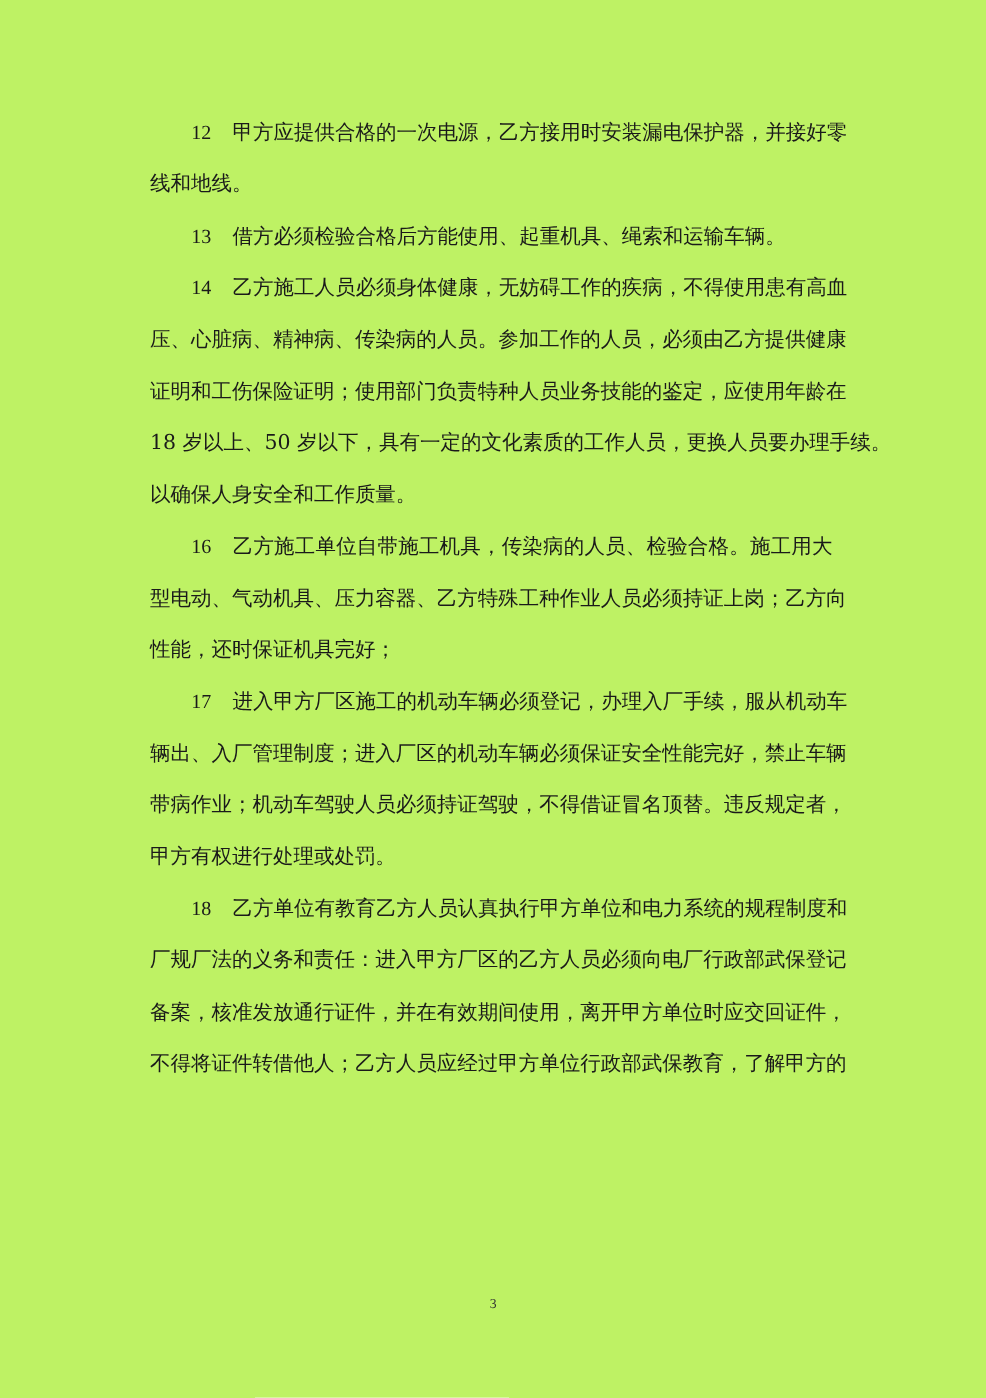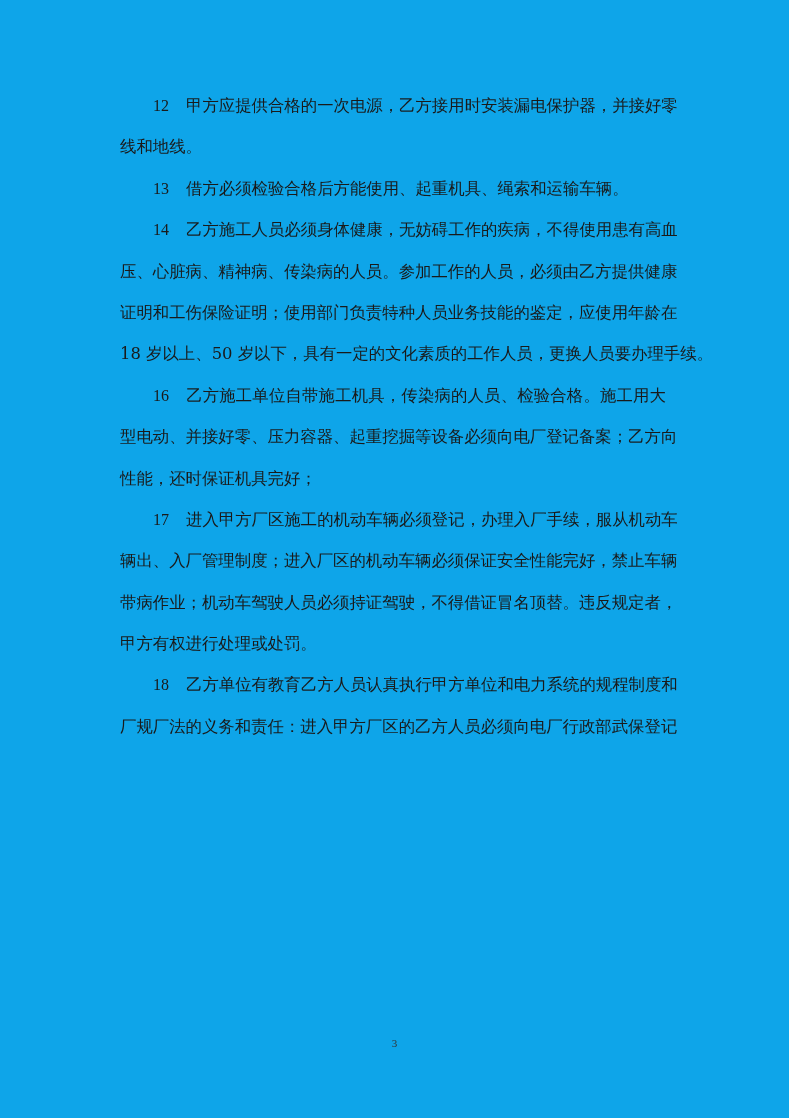--- a/index.html
+++ b/index.html
@@ -13,21 +13,21 @@
       position: relative;
       overflow: hidden;
       font-family: "DejaVu Serif", "Liberation Serif", serif;
       color: #1a1a1a;
     }
     .page {
       position: absolute;
       left: 0; top: 0;
       width: 789px;
       height: 1118px;
-      background: #0ea5e9;
+      background: #bef264;
     }
     .body-text {
       position: absolute;
       left: 120px;
       top: 85px;
       width: 546px;
     }
     .line {
       height: 41.4px;
       line-height: 41.4px;
@@ -76,36 +76,39 @@
     </div>
 
     <div>
       <div class="line first"><span class="num">14</span><span>乙方施工人员必须身体健康，无妨碍工作的疾病，不得使用患有高血</span></div>
       <div class="line">压、心脏病、精神病、传染病的人员。参加工作的人员，必须由乙方提供健康</div>
       <div class="line">证明和工伤保险证明；使用部门负责特种人员业务技能的鉴定，应使用年龄在</div>
       <div class="line">18 岁以上、50 岁以下，具有一定的文化素质的工作人员，更换人员要办理手续。</div>
     </div>
 
     <div>
+      <div class="line last">以确保人身安全和工作质量。</div>
     </div>
 
     <div>
       <div class="line first"><span class="num">16</span><span>乙方施工单位自带施工机具，传染病的人员、检验合格。施工用大</span></div>
-      <div class="line">型电动、并接好零、压力容器、起重挖掘等设备必须向电厂登记备案；乙方向</div>
+      <div class="line">型电动、气动机具、压力容器、乙方特殊工种作业人员必须持证上岗；乙方向</div>
       <div class="line last">性能，还时保证机具完好；</div>
     </div>
 
     <div>
       <div class="line first"><span class="num">17</span><span>进入甲方厂区施工的机动车辆必须登记，办理入厂手续，服从机动车</span></div>
       <div class="line">辆出、入厂管理制度；进入厂区的机动车辆必须保证安全性能完好，禁止车辆</div>
       <div class="line">带病作业；机动车驾驶人员必须持证驾驶，不得借证冒名顶替。违反规定者，</div>
       <div class="line last">甲方有权进行处理或处罚。</div>
     </div>
 
     <div>
       <div class="line first"><span class="num">18</span><span>乙方单位有教育乙方人员认真执行甲方单位和电力系统的规程制度和</span></div>
       <div class="line">厂规厂法的义务和责任：进入甲方厂区的乙方人员必须向电厂行政部武保登记</div>
+      <div class="line">备案，核准发放通行证件，并在有效期间使用，离开甲方单位时应交回证件，</div>
+      <div class="line">不得将证件转借他人；乙方人员应经过甲方单位行政部武保教育，了解甲方的</div>
     </div>
 
   </div>
 
   <div class="page-number">3</div>
 </div>
 
 </body></html>

